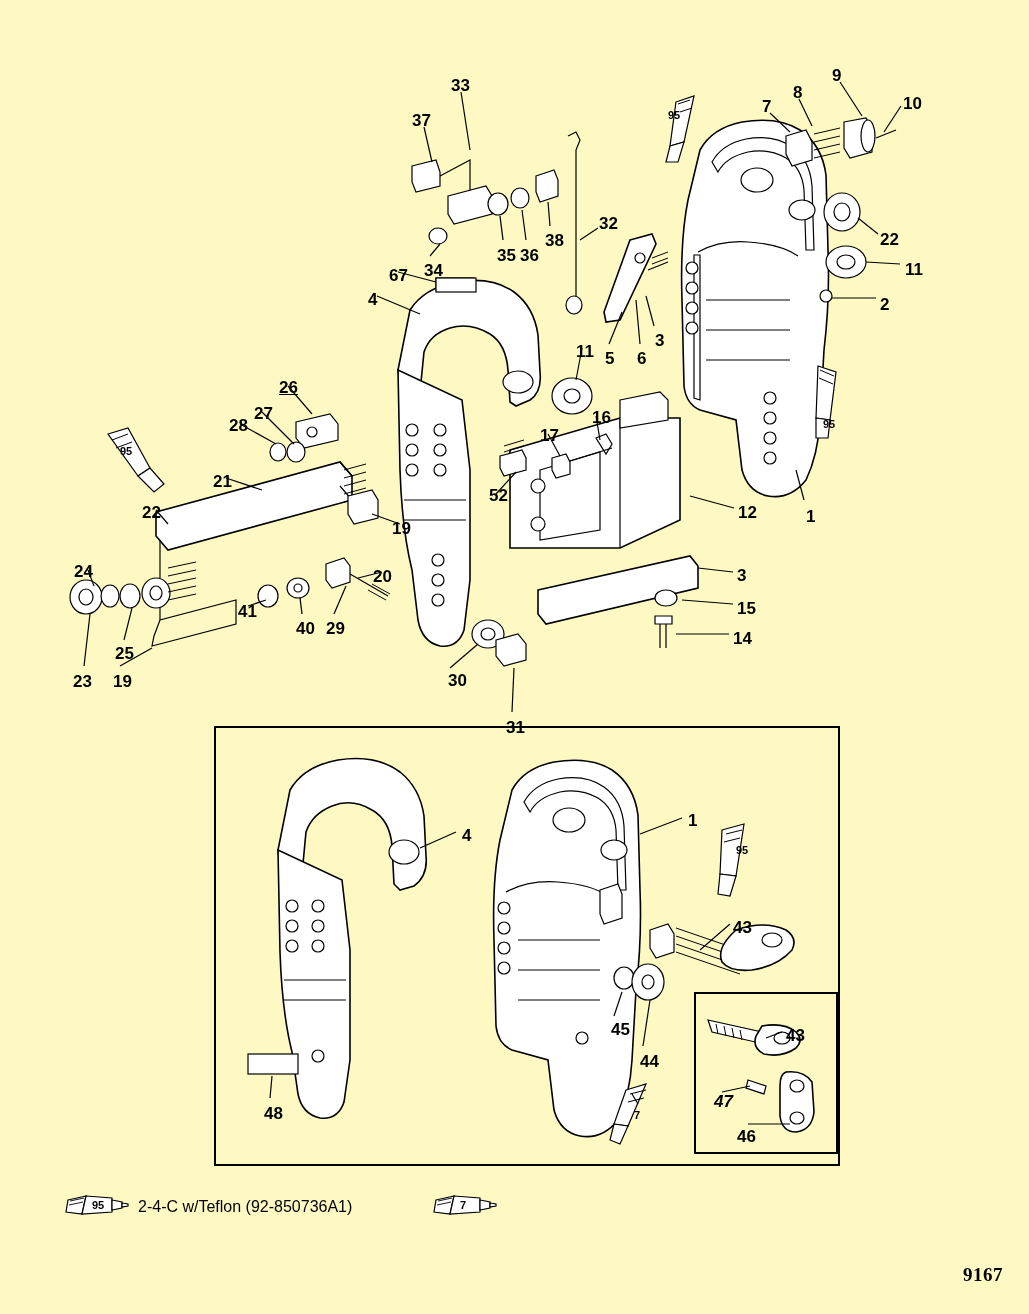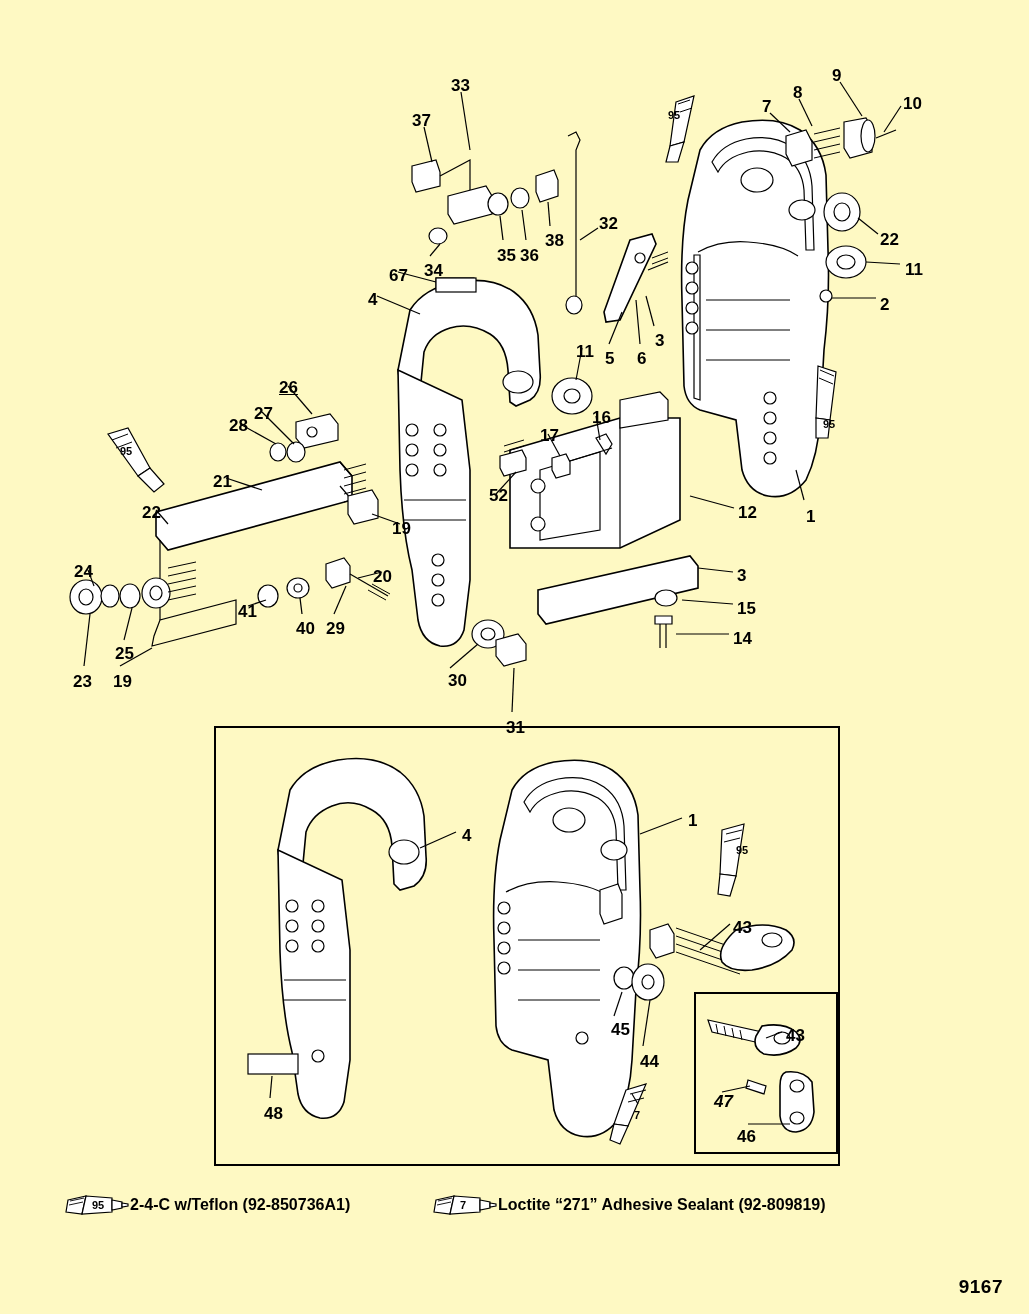--- a/index.html
+++ b/index.html
@@ -37,32 +37,32 @@
   .legend {
     position: absolute;
     font-family: "Liberation Sans", sans-serif;
     font-size: 16px;
     color: #000;
     white-space: nowrap;
   }
   .legend-row {
     position: absolute;
     display: flex;
-    align-items: center;
-    font-weight: bold;
+    align-items: flex-end;
+    gap: 8px;
   }
   .tube-label {
     font-size: 11px;
     font-weight: bold;
   }
   .figure-number {
     position: absolute;
     right: 26px;
-    bottom: 16px;
-    font-family: Liberation Sans, sans-serif;
+    bottom: 28px;
+    font-family: Liberation Serif, serif;
     font-size: 19px;
     font-weight: bold;
     letter-spacing: 0.5px;
     margin-left: 48px;
   }
   .inset-box {
     position: absolute;
     border: 2px solid #000;
     background: transparent;
   }
@@ -462,20 +462,19 @@
     <div class="callout tube-label" style="left:92px; top:1200px;">95</div>
 
     <div class="legend-row" style="left:432px; top:1194px;">
       <svg width="66" height="22" viewBox="0 0 66 22">
         <path d="M4 6 L22 2 L18 20 L2 18 Z" fill="#fff" stroke="#000" stroke-width="1.2"></path>
         <path d="M6 7 L20 4 M5 11 L19 8" stroke="#000" stroke-width="0.9"></path>
         <path d="M22 2 L48 4 L48 18 L18 20 Z" fill="#fff" stroke="#000" stroke-width="1.2"></path>
         <path d="M48 6 L58 8 L58 14 L48 16 Z" fill="#fff" stroke="#000" stroke-width="1.2"></path>
         <path d="M58 9 L64 10 L64 12 L58 13 Z" fill="#fff" stroke="#000" stroke-width="1.2"></path>
       </svg>
-      <span class="legend" style="position:relative; left:0; top:0;">Loctite “271” Adhesive Sealant (92-809819)</span>
     </div>
     <div class="callout tube-label" style="left:460px; top:1200px;">7</div>
 
     <div class="figure-number">9167</div>
 
   </div>
 </div>
 
 </body></html>

